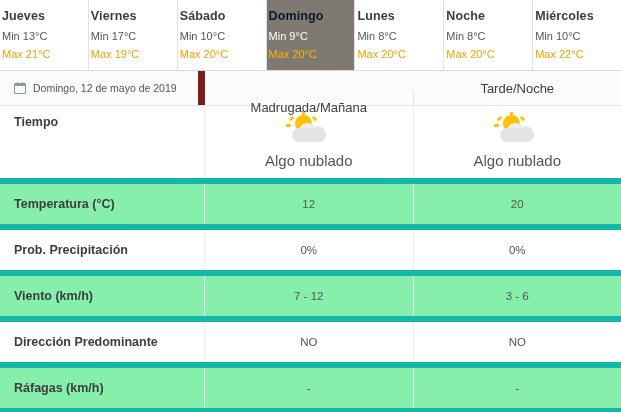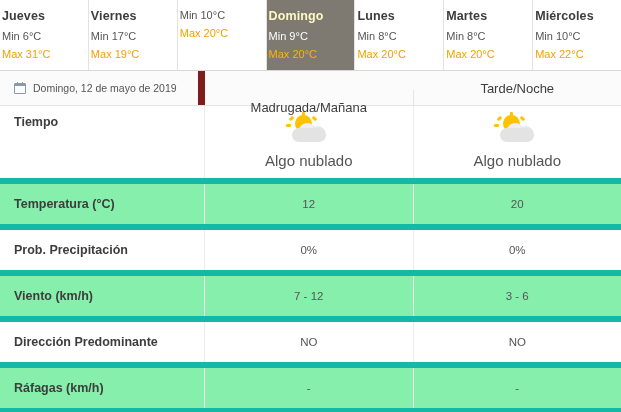--- a/index.html
+++ b/index.html
@@ -36,21 +36,21 @@
   .day-tab.active {
     background: #7f7a71;
   }
   .day-tab .dname {
     font-size: 12.5px;
     font-weight: bold;
     color: #3d3d3d;
     letter-spacing: .1px;
     margin-bottom: 7px;
   }
-  .day-tab.active .dname { color: #fef9c3; }
+  .day-tab.active .dname { color: #0f172a; }
   .day-tab .dmin {
     font-size: 11px;
     color: #555555;
     margin-bottom: 6px;
   }
   .day-tab.active .dmin { color: #ffffff; }
   .day-tab .dmax {
     font-size: 11px;
     color: #f2a100;
   }
@@ -210,49 +210,50 @@
     border-radius: 50%;
   }
 </style>
 </head>
 <body>
 
 <div class="day-tabs">
 
   <div class="day-tab">
     <div class="dname">Jueves</div>
-    <div class="dmin">Min 6°C</div>
-    <div class="dmax">Max 31°C</div>
+    <div class="dmin">Min 13°C</div>
+    <div class="dmax">Max 21°C</div>
   </div>
 
   <div class="day-tab">
     <div class="dname">Viernes</div>
     <div class="dmin">Min 17°C</div>
     <div class="dmax">Max 19°C</div>
   </div>
 
   <div class="day-tab">
+    <div class="dname">Sábado</div>
     <div class="dmin">Min 10°C</div>
     <div class="dmax">Max 20°C</div>
   </div>
 
   <div class="day-tab active">
     <div class="dname">Domingo</div>
     <div class="dmin">Min 9°C</div>
     <div class="dmax">Max 20°C</div>
   </div>
 
   <div class="day-tab">
     <div class="dname">Lunes</div>
     <div class="dmin">Min 8°C</div>
     <div class="dmax">Max 20°C</div>
   </div>
 
   <div class="day-tab">
-    <div class="dname">Martes</div>
+    <div class="dname">Noche</div>
     <div class="dmin">Min 8°C</div>
     <div class="dmax">Max 20°C</div>
   </div>
 
   <div class="day-tab">
     <div class="dname">Miércoles</div>
     <div class="dmin">Min 10°C</div>
     <div class="dmax">Max 22°C</div>
   </div>
 

